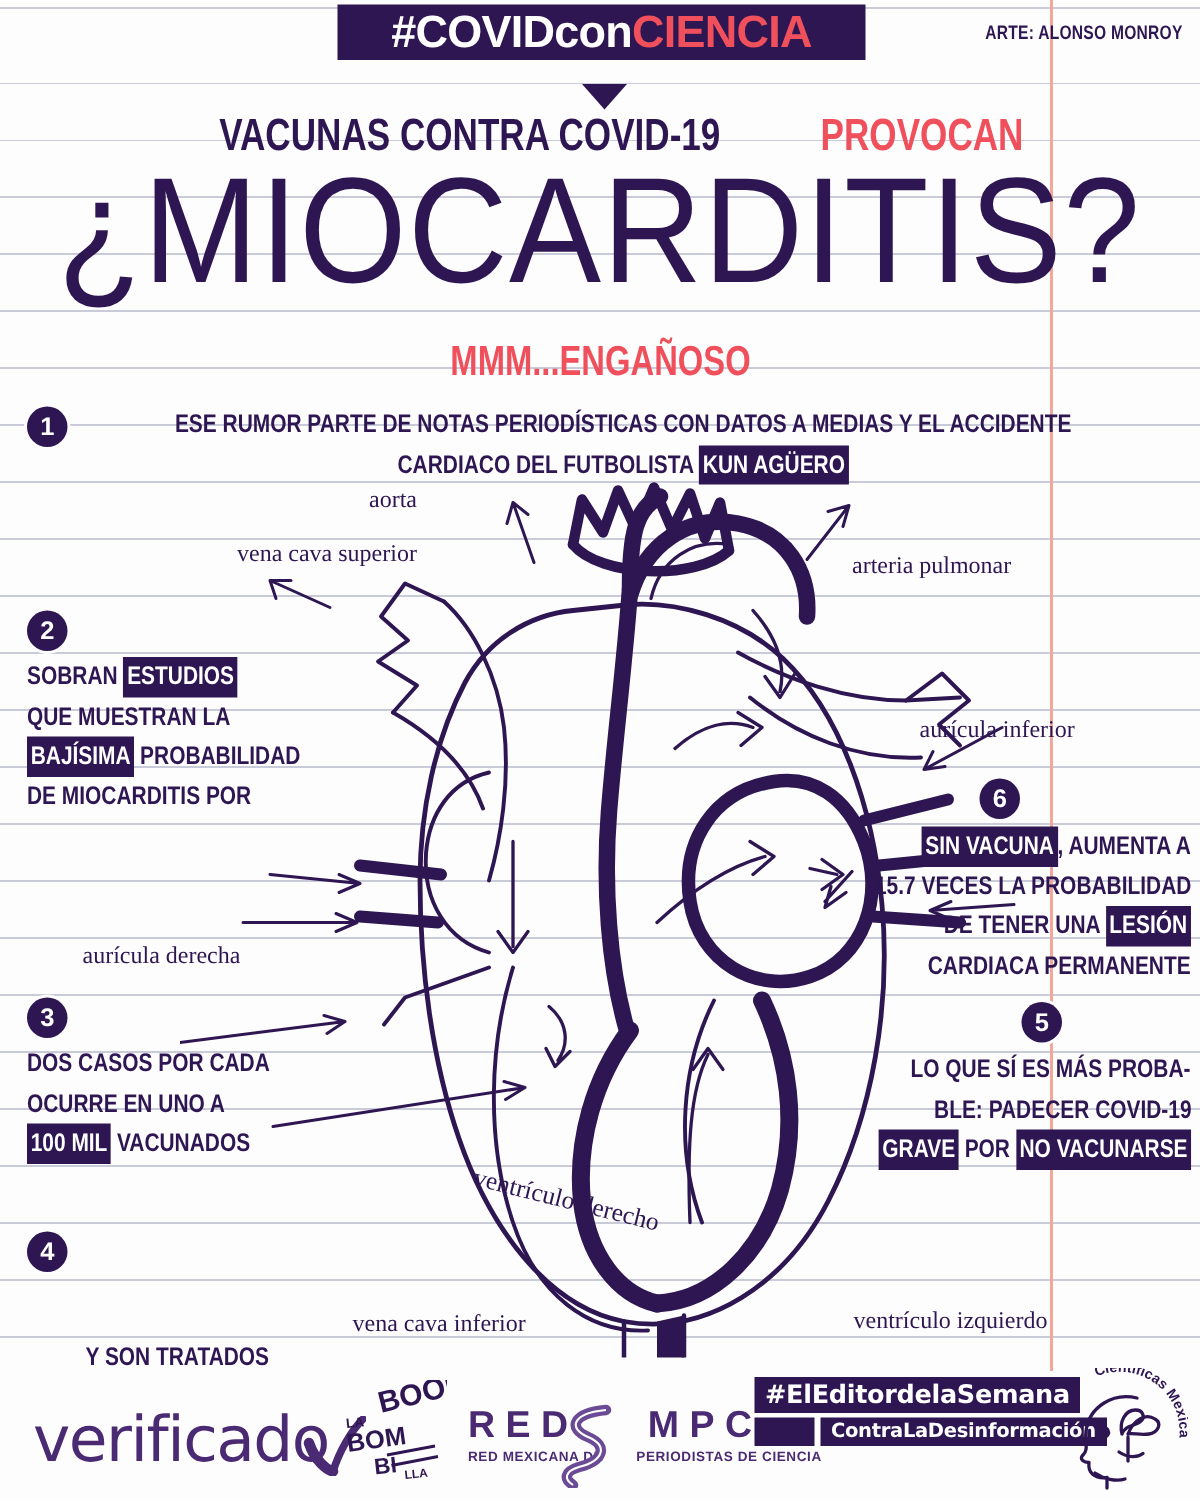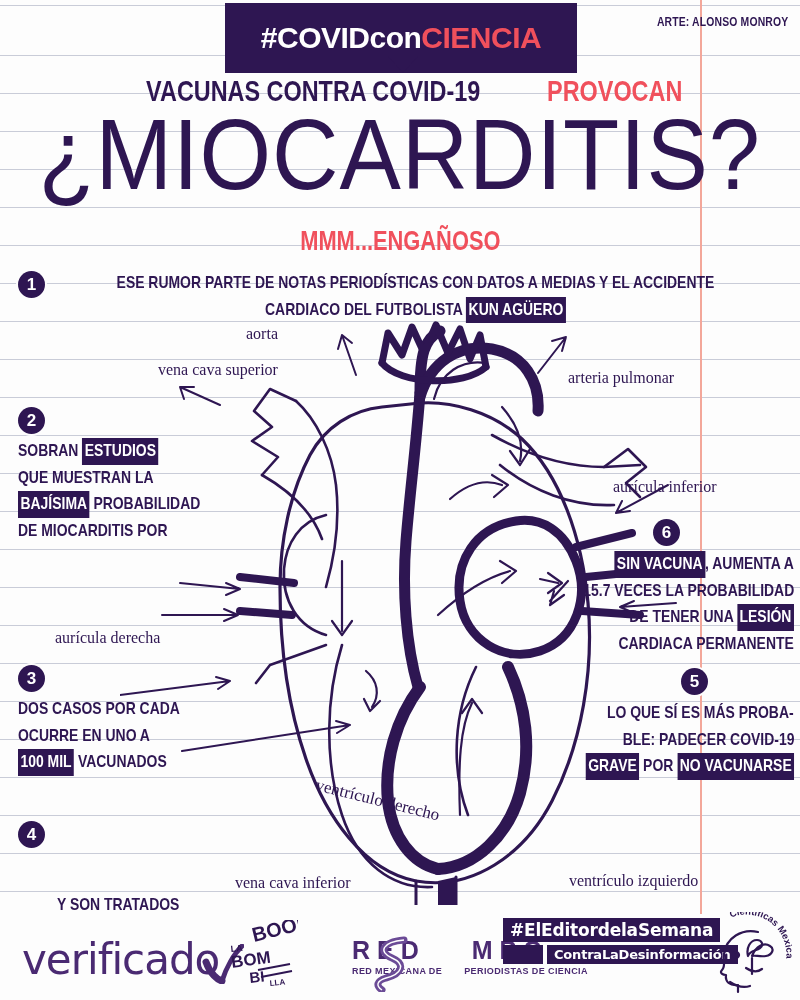--- a/index.html
+++ b/index.html
@@ -31,21 +31,21 @@
     background:#f3a79a;z-index:1;pointer-events:none;
   }
 
   .hl{
     background:#2e1652;color:#ffffff;
     padding:0 3px;display:inline-block;
   }
 
   
   #banner{
-    position:absolute;left:225px;top:3px;width:352px;height:70px;
+    position:absolute;left:225px;top:3px;width:352px;height:37px;
     background:#2e1652;z-index:6;
     display:flex;align-items:center;justify-content:center;
   }
   #banner-text{
     font-weight:bold;font-size:30px;letter-spacing:-.5px;
     white-space:nowrap;color:#ffffff;
     font-family:"Liberation Sans",sans-serif;
   }
   #banner-text .red{color:#f0505c;}
   #banner-tail{
@@ -117,21 +117,21 @@
   
   #footer{position:absolute;left:0;right:0;bottom:0;height:86px;z-index:8;background:#fdfdfd;}
   #verificado{
     position:absolute;left:22px;bottom:16px;color:#4a2a72;
     font-size:42px;letter-spacing:-1px;font-family:"DejaVu Sans",sans-serif;
   }
   #verificado-check{position:absolute;left:200px;bottom:16px;}
 
   #bombilla{position:absolute;left:228px;bottom:10px;width:70px;height:70px;color:#2e1652;}
 
-  #redmpc{position:absolute;left:312px;bottom:24px;color:#4a2a72;margin-left:40px;}
+  #redmpc{position:absolute;left:312px;bottom:24px;color:#4a2a72;}
   #redmpc .big{font-size:25px;font-weight:bold;letter-spacing:7px;}
   #redmpc .small{font-size:9px;font-weight:bold;letter-spacing:.4px;margin-top:1px;}
   #redmpc-wave{position:absolute;left:372px;bottom:8px;}
 
   #editor{position:absolute;left:503px;bottom:36px;}
   #editor .r1{
     background:#2e1652;color:#fff;font-weight:bold;font-size:17px;
     padding:2px 7px;display:inline-block;letter-spacing:-.2px;
     font-family:"DejaVu Sans",sans-serif;
   }

